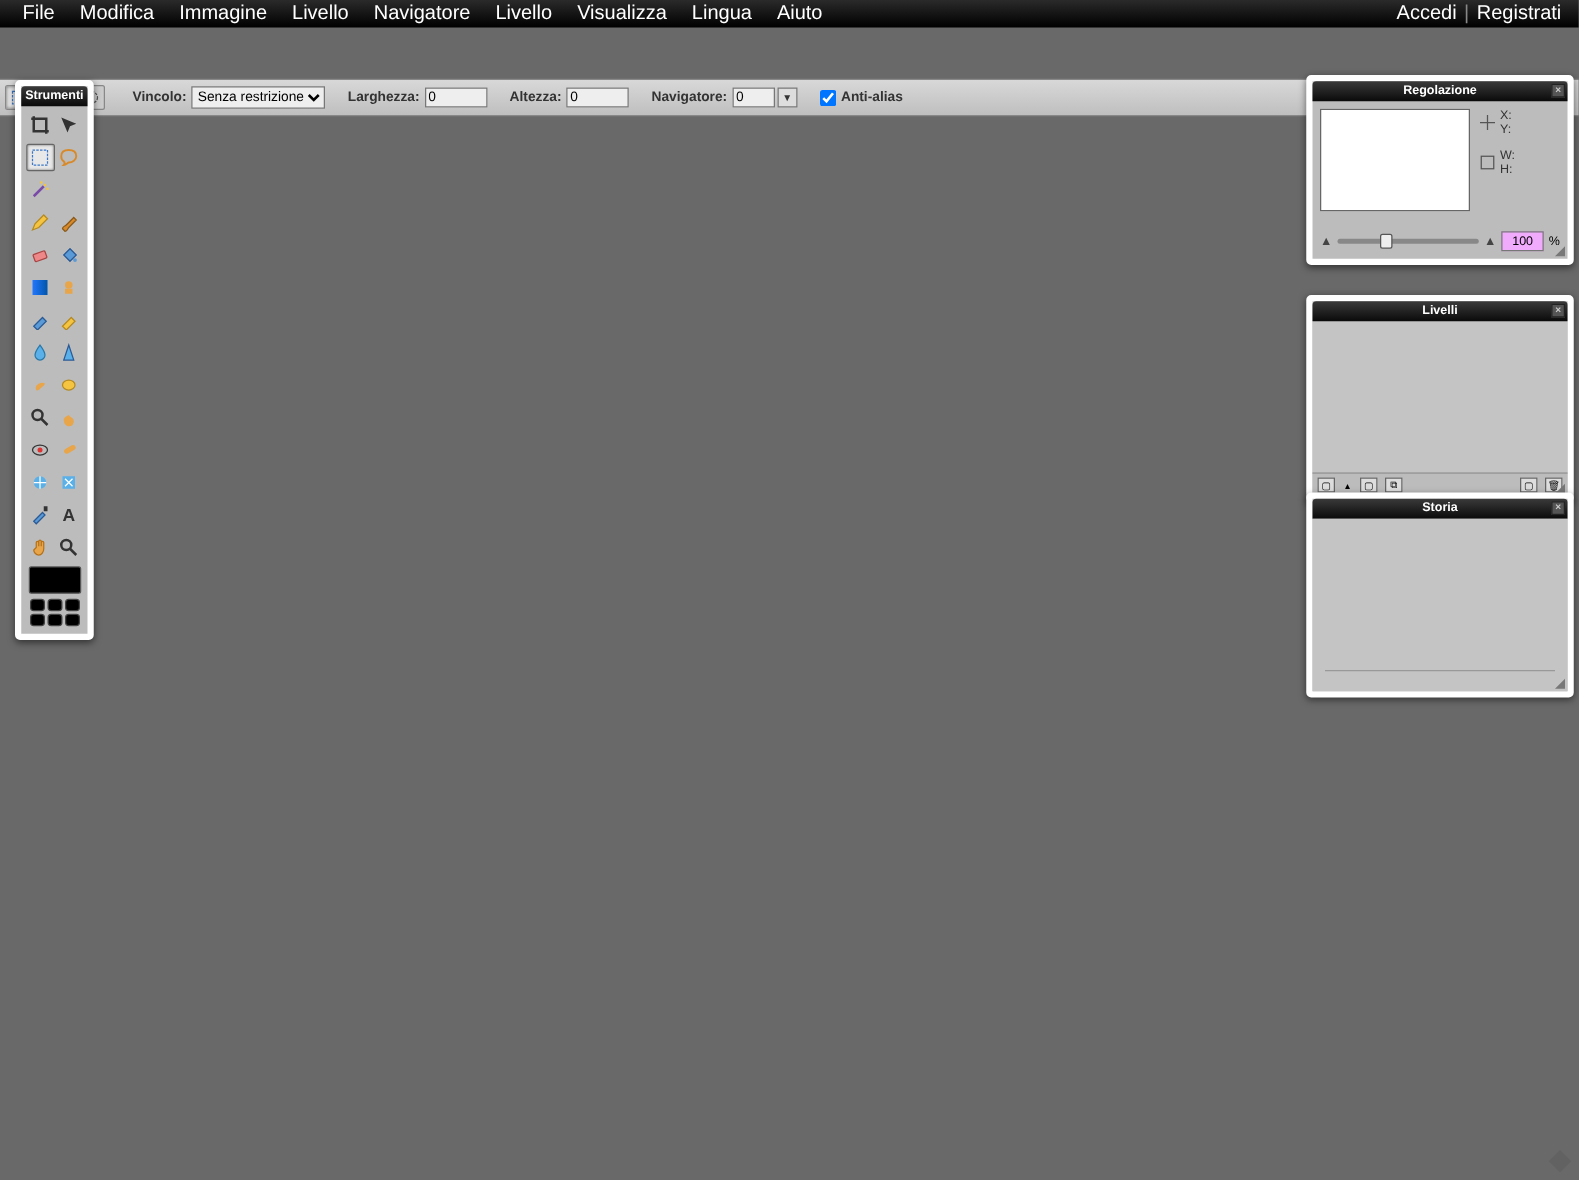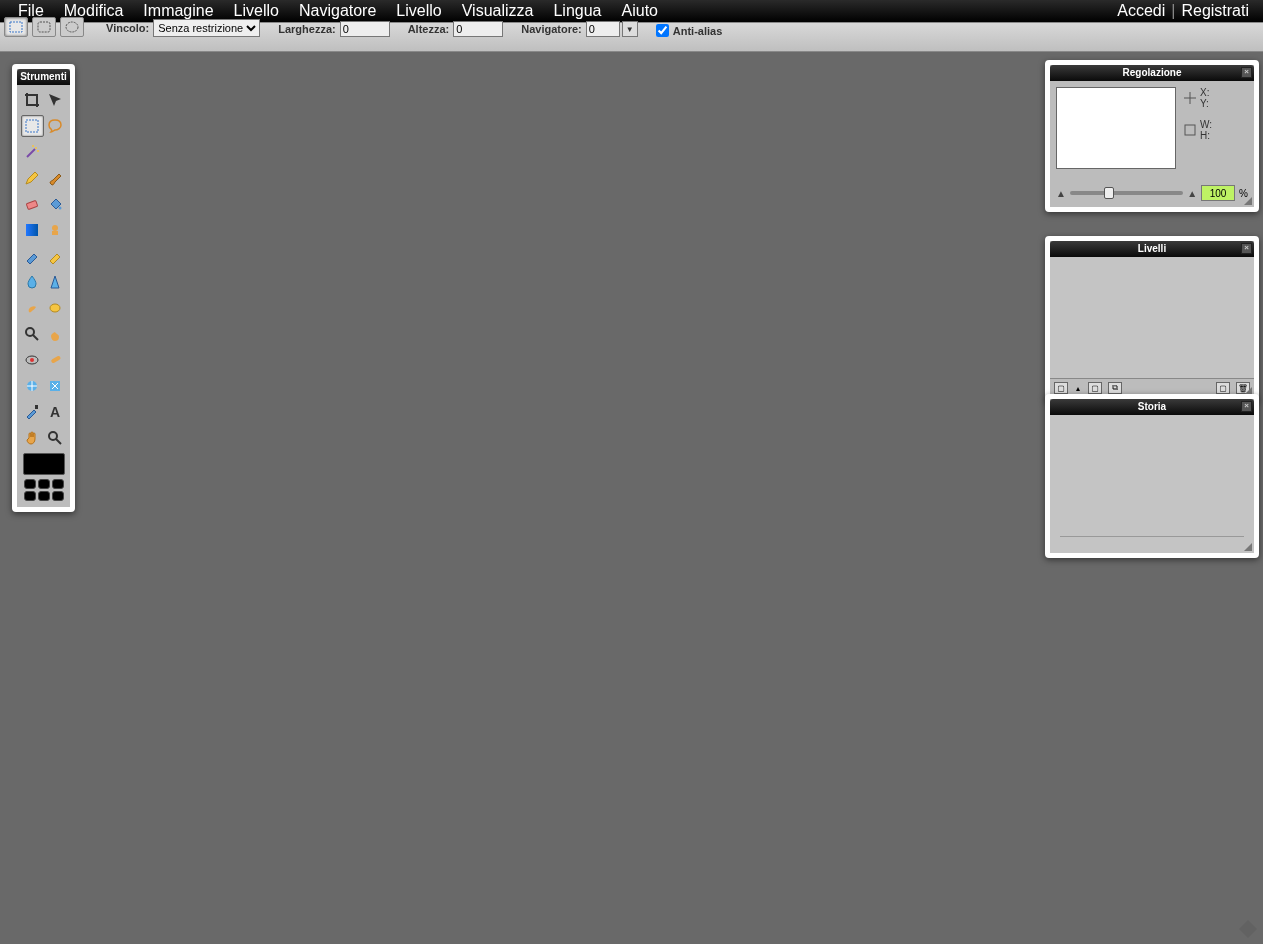--- a/index.html
+++ b/index.html
@@ -6,21 +6,21 @@
 body { width: 1263px; height: 944px; background: #696969; overflow: hidden; position: relative; }
 
 
 .menubar { height: 22px; background: linear-gradient(#2a2a2a, #000); display: flex; align-items: center; padding: 0 8px; color: #fff; font-size: 16px; }
 .menubar .menu-item { padding: 0 10px; cursor: pointer; }
 .menubar .spacer { flex: 1; }
 .menubar .right-link { padding: 0 6px; cursor: pointer; }
 .menubar .divider { color: #888; }
 
 
-.optionsbar { height: 26px; background: linear-gradient(#d8d8d8, #bfbfbf); border-top: 1px solid #888; border-bottom: 1px solid #888; display: flex; align-items: flex-end; padding: 14px 4px; font-size: 11px; color: #333; }
+.optionsbar { height: 26px; background: linear-gradient(#d8d8d8, #bfbfbf); border-top: 1px solid #888; border-bottom: 1px solid #888; display: flex; align-items: center; padding: 14px 4px; font-size: 11px; color: #333; margin-top: 41px; }
 .opt-iconbtn { width: 24px; height: 20px; border: 1px solid #888; background: #ccc; margin-right: 4px; border-radius: 2px; display: flex; align-items: center; justify-content: center; cursor: pointer; }
 .opt-iconbtn.active { background: #e8e8e8; box-shadow: inset 0 0 3px #666; }
 .opt-group { display: flex; align-items: center; margin-left: 18px; }
 .opt-group label { margin-right: 4px; font-weight: bold; font-size: 11px; }
 .opt-select { height: 18px; font-size: 11px; background: #eee; border: 1px solid #777; }
 .opt-input { width: 50px; height: 16px; font-size: 11px; background: #eee; border: 1px solid #777; padding: 0 2px; }
 .opt-drop { width: 16px; height: 16px; border: 1px solid #777; background: #ddd; margin-left: 2px; cursor: pointer; display: inline-flex; align-items: center; justify-content: center; font-size: 8px; }
 .opt-check { margin-right: 4px; }
 
 
@@ -46,21 +46,21 @@
 
 .nav-body { padding: 6px; display: flex; flex-direction: column; height: calc(100% - 16px); }
 .nav-top { display: flex; flex: 1; }
 .nav-preview { width: 120px; height: 82px; background: #fff; border: 1px solid #666; }
 .nav-info { flex: 1; padding-left: 8px; font-size: 10px; color: #333; }
 .nav-info-row { display: flex; align-items: center; margin-bottom: 4px; }
 .nav-info-icon { width: 12px; height: 12px; margin-right: 4px; display: inline-block; }
 .nav-zoom { display: flex; align-items: center; gap: 4px; margin-top: 8px; }
 .nav-slider { flex: 1; height: 4px; background: #888; position: relative; border-radius: 2px; }
 .nav-slider-thumb { position: absolute; left: 30%; top: -4px; width: 10px; height: 12px; background: #eee; border: 1px solid #555; border-radius: 2px; cursor: pointer; }
-.nav-zoom-input { width: 34px; height: 16px; font-size: 10px; text-align: center; border: 1px solid #777; background: #bef264; }
+.nav-zoom-input { width: 34px; height: 16px; font-size: 10px; text-align: center; border: 1px solid #777; background: #f0abfc; }
 .mountain-sm, .mountain-lg { font-size: 10px; color: #444; }
 
 .layers-body { height: calc(100% - 16px); display: flex; flex-direction: column; }
 .layers-list { flex: 1; background: #c4c4c4; border-bottom: 1px solid #888; }
 .layers-footer { height: 18px; background: #bcbcbc; display: flex; align-items: center; padding: 0 4px; gap: 6px; }
 .lf-icon { width: 14px; height: 12px; border: 1px solid #666; background: #ddd; cursor: pointer; font-size: 8px; display: flex; align-items: center; justify-content: center; }
 .lf-spacer { flex: 1; }
 
 .history-body { height: calc(100% - 16px); background: #c4c4c4; position: relative; }
 .history-line { position: absolute; bottom: 16px; left: 10px; right: 10px; height: 1px; background: #999; }

